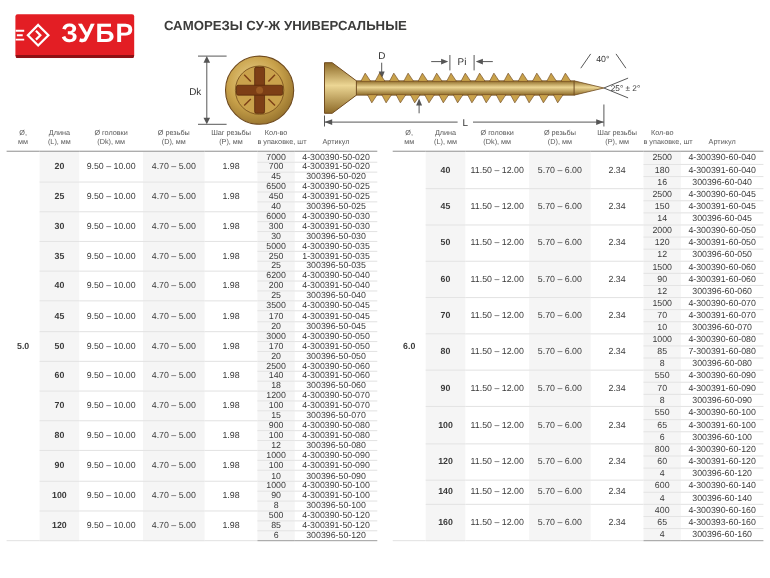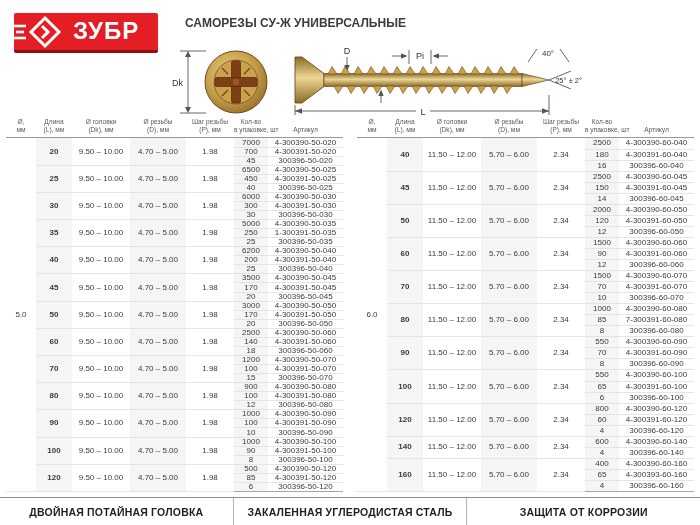--- a/index.html
+++ b/index.html
@@ -1,36 +1,36 @@
 <!DOCTYPE html>
 <html><head>
 <meta charset="utf-8">
 <style>
   html,body{margin:0;padding:0;background:#fff;}
   .page{position:relative;width:700px;height:525px;background:#fff;overflow:hidden;
         font-family:"Liberation Sans",sans-serif;}
 
   
   .header{position:absolute;left:14px;top:13px;display:flex;align-items:flex-start;}
-  .logo{width:144px;height:37px;background:#e31e24;border-bottom:3px solid #8f1014;border-radius:2px;
-        display:flex;align-items:center;justify-content:flex-start;gap:7px;}
+  .logo{width:108px;height:37px;background:#e31e24;border-bottom:3px solid #8f1014;border-radius:2px;
+        display:flex;align-items:center;justify-content:center;gap:7px;}
   .logo-text{color:#fff;font-weight:bold;font-size:24px;line-height:1;letter-spacing:1px;padding-bottom:2px;}
   .title{margin-left:27px;padding-top:2px;font-size:12px;font-weight:bold;color:#3c3c3b;line-height:1.35;}
 
   
   .diagram{position:absolute;left:172px;top:46px;display:flex;align-items:center;gap:16px;height:72px;}
 
   
   .tables{position:absolute;left:6px;top:118px;width:688px;display:flex;gap:14px;}
   table.spec{border-collapse:collapse;width:337px;height:374px;table-layout:fixed;}
   table.spec th{font-size:6.6px;font-weight:normal;color:#5a5a5a;text-align:center;vertical-align:bottom;
         padding:0 0 3px 0;border-bottom:1px solid #9a9a9a;line-height:1.25;white-space:nowrap;overflow:visible;}
   table.spec td{font-size:8px;color:#3a3a3a;text-align:center;vertical-align:middle;
         border-bottom:1px solid #e4e4e4;padding:0 2px;line-height:8px;}
-  td.dia{font-weight:normal;font-size:9.5px;}
+  td.dia{font-weight:bold;font-size:9.5px;}
   td.len{font-weight:bold;}
   .shade{background:#f5f5f5;}
   td.qty{text-align:right;padding-right:5px;}
   td.sku{text-align:right;padding-right:2px;font-size:7.8px;}
   tr.gstart td{border-top:1px solid #b2b2b2;}
   tbody tr:last-child td{border-bottom:1px solid #a6a6a6;}
 
   
   .footer{position:absolute;left:0;top:497px;width:700px;height:27px;border-top:1px solid #8c8c8c;display:flex;background:#fff;}
   .footer-item{flex:1;display:flex;align-items:center;justify-content:center;
@@ -633,19 +633,14 @@
             <td class="sku">4-300393-60-160</td>
           </tr>
           <tr>
             <td class="qty shade">4</td>
             <td class="sku">300396-60-160</td>
           </tr>
         </tbody>
       </table>
   </div>
 
-  <div class="footer">
-    <div class="footer-item">ДВОЙНАЯ ПОТАЙНАЯ ГОЛОВКА</div>
-    <div class="footer-item">ЗАКАЛЕННАЯ УГЛЕРОДИСТАЯ СТАЛЬ</div>
-    <div class="footer-item">ЗАЩИТА ОТ КОРРОЗИИ</div>
-  </div>
 
 </div>
 
 </body></html>

